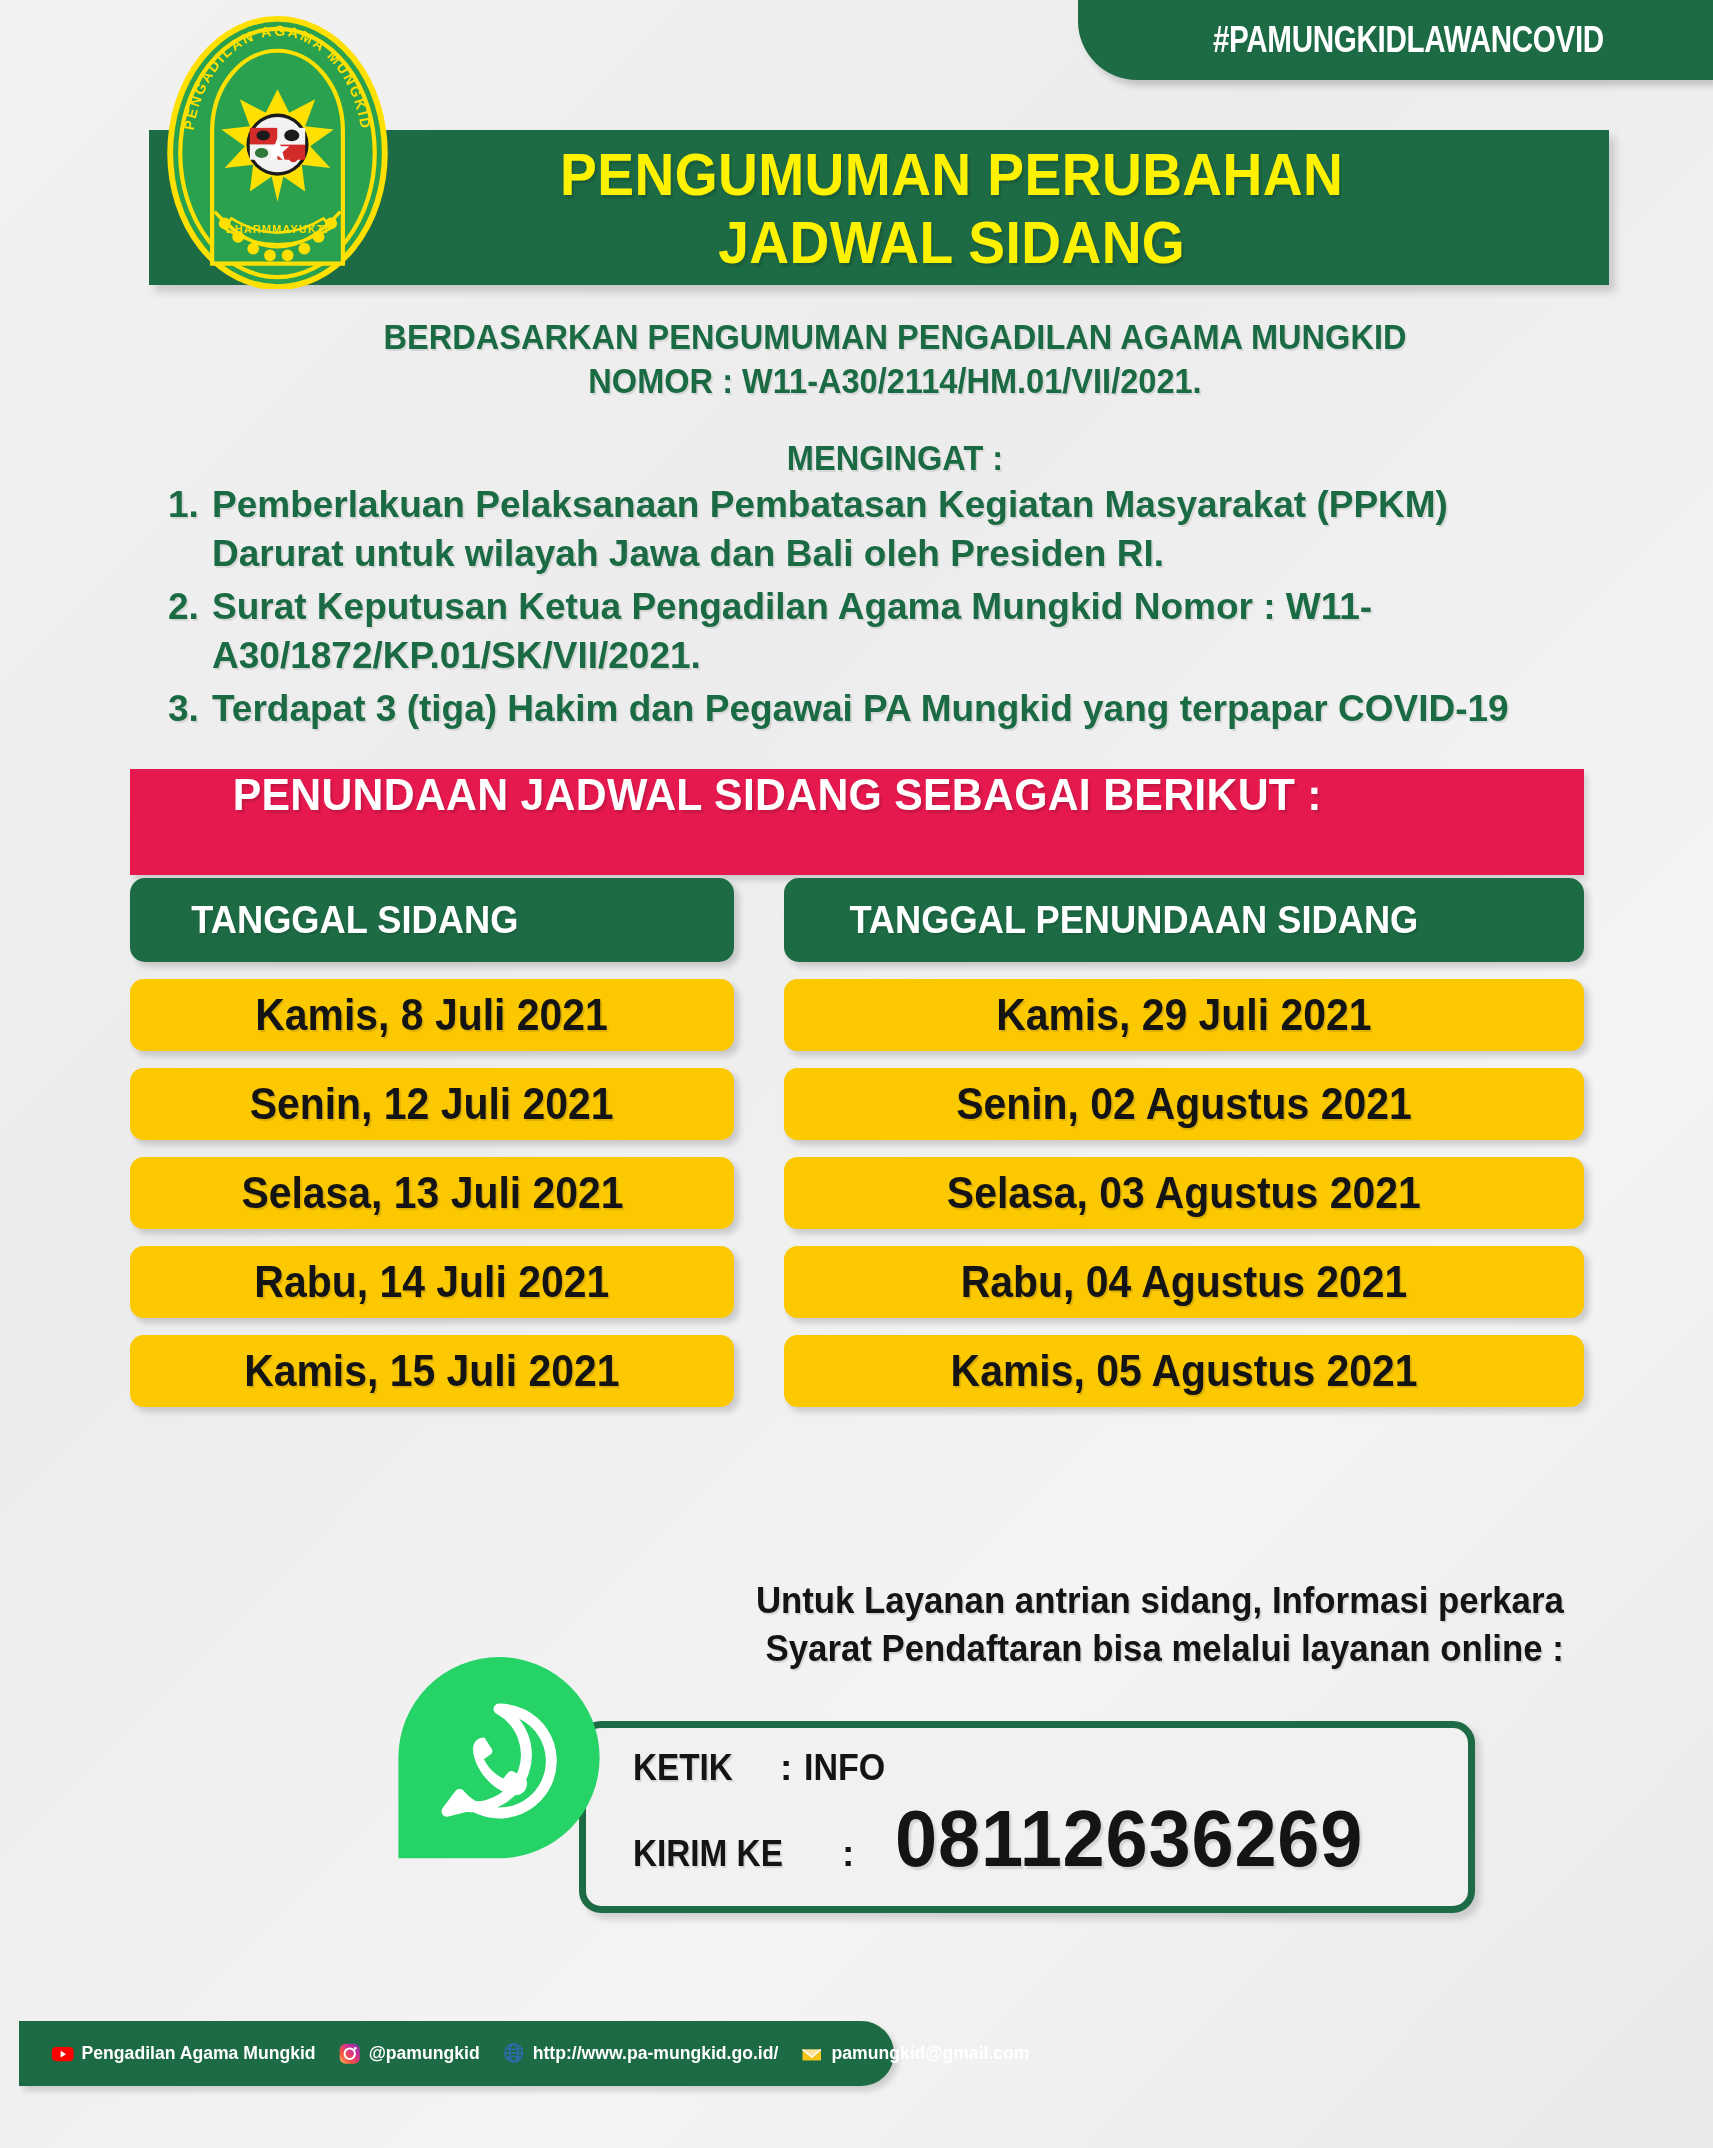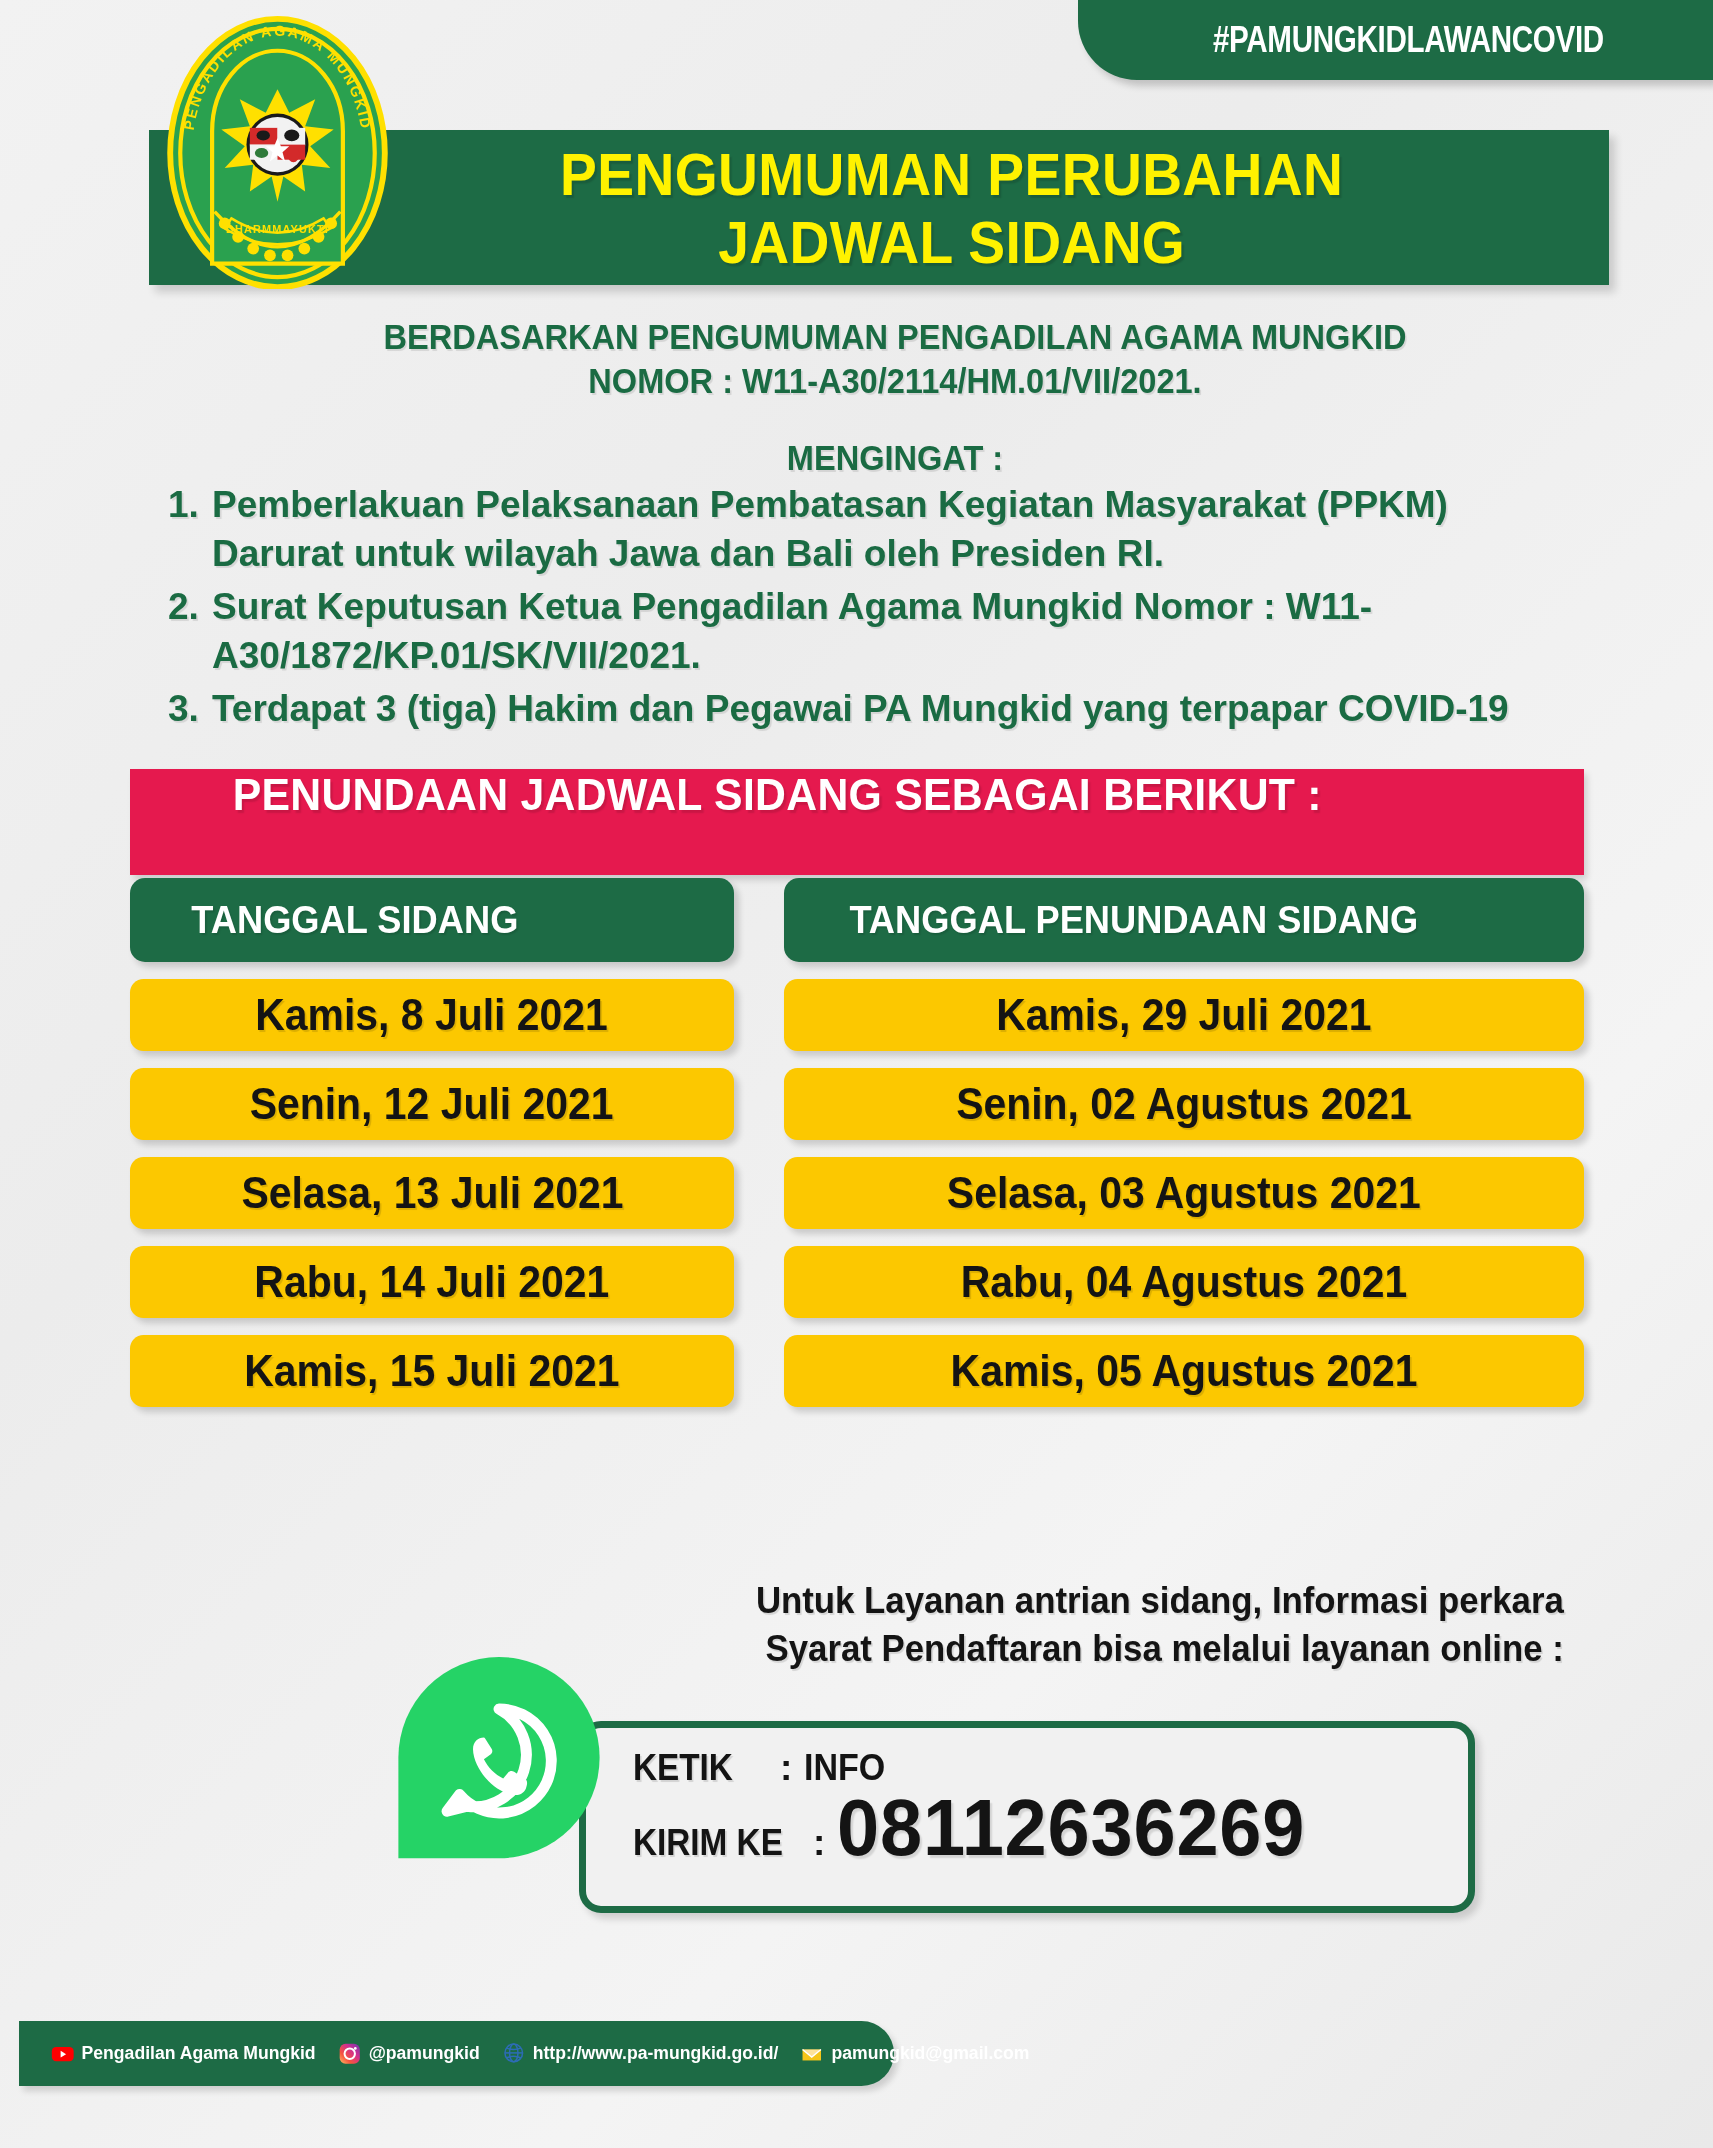--- a/index.html
+++ b/index.html
@@ -237,21 +237,21 @@
     display: flex;
     align-items: baseline;
     color: #141414;
   }
   #wa-line1 {
     position: absolute;
     left: 47px; top: 18.5px;
   }
   #wa-line2 {
     position: absolute;
-    left: 47px; top: 62px;
+    left: 47px; top: 73px; gap: 29px;
   }
   .wa-label {
     font-size: 37px;
     font-weight: 700;
     transform: scaleX(0.90);
     transform-origin: left;
     white-space: nowrap;
     text-shadow: 1.7px 1.7px 0.8px rgba(0,0,0,0.12);
   }
   #wa-line1 .wa-label { width: 147px; }

